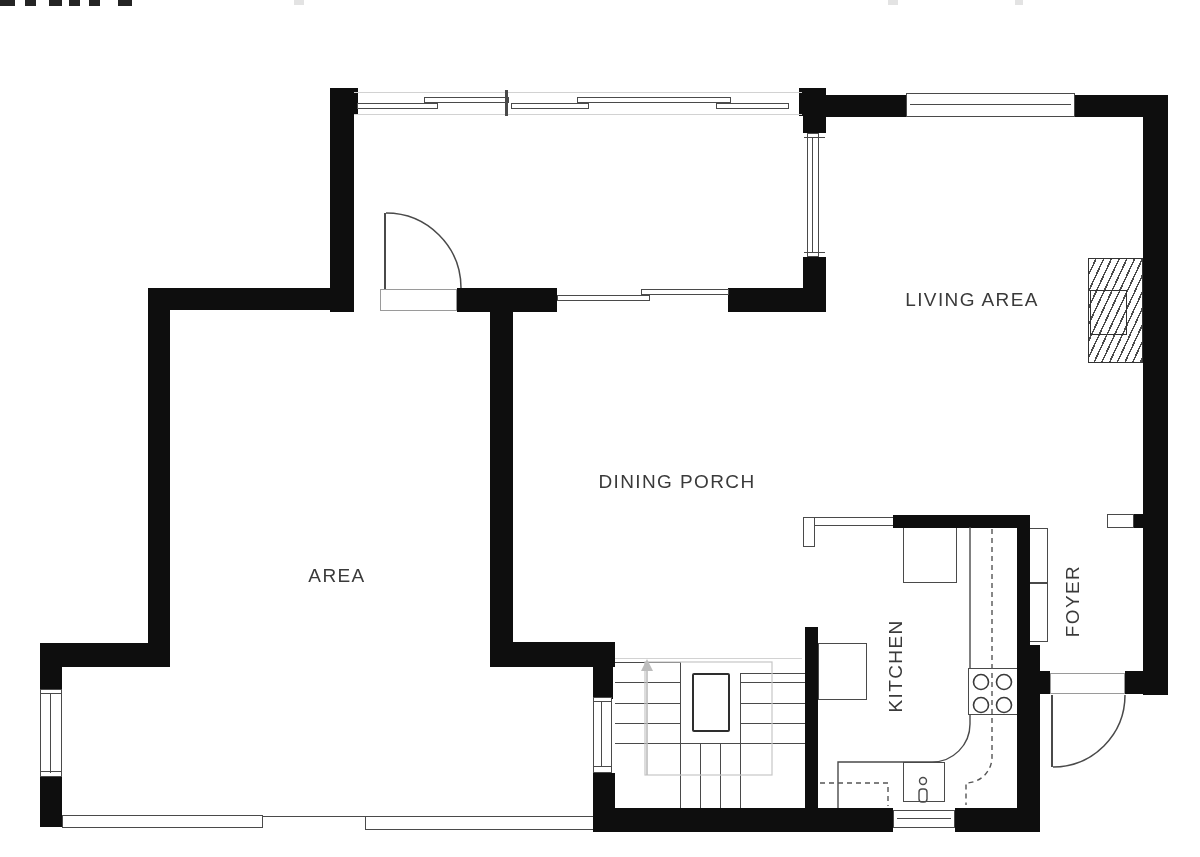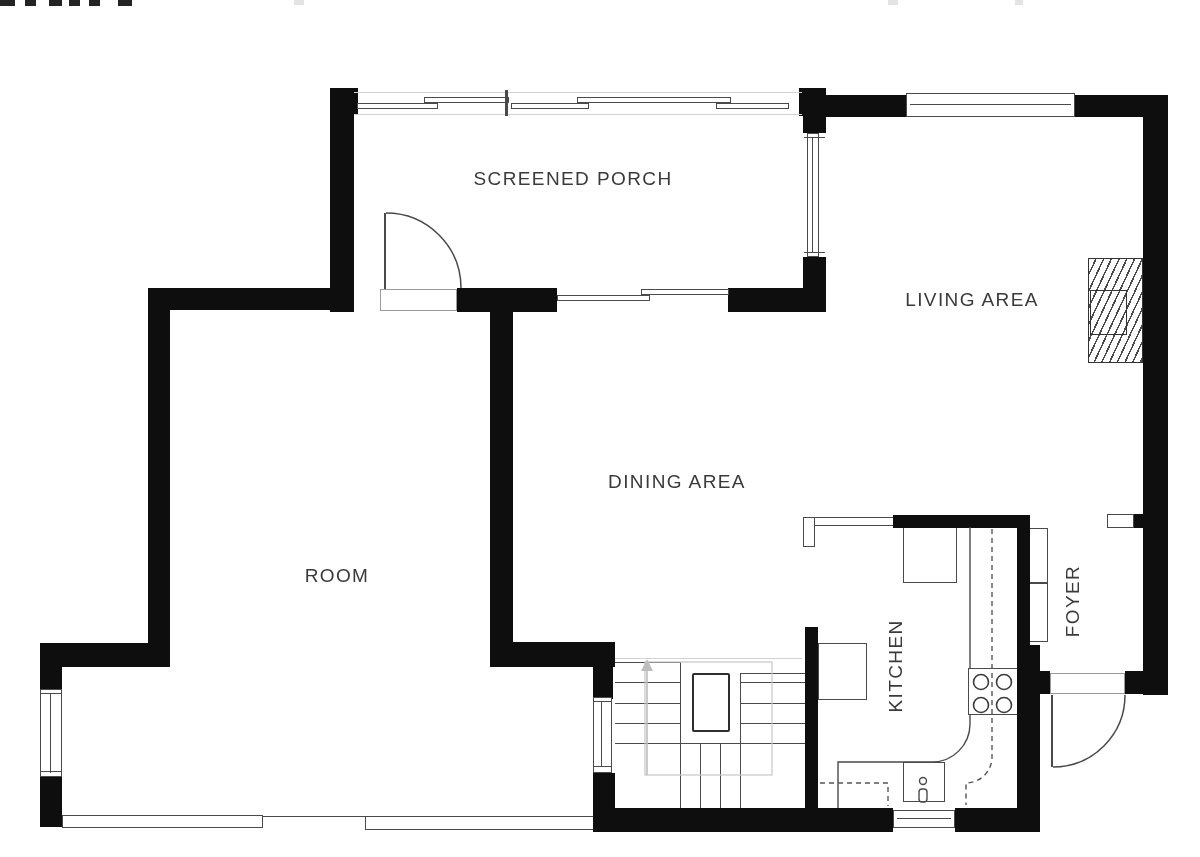--- a/index.html
+++ b/index.html
@@ -145,24 +145,23 @@
 
   <div class="boxl" style="left:380px;top:289px;width:77px;height:22px"></div>
   <div class="boxl" style="left:1050px;top:673px;width:75px;height:21px"></div>
 
   <div class="ln" style="left:384px;top:213px;width:2px;height:76px"></div>
   <div class="ln" style="left:1051px;top:695px;width:2px;height:72px"></div>
 
   <div class="fireplace" style="left:1088px;top:258px;width:55px;height:105px"></div>
   <div class="fp-inner" style="left:1090px;top:290px;width:37px;height:45px"></div>
 
-  <div class="room-label" style="left:573px;top:179px">SCREENED PORCH</div>
   <div class="room-label" style="left:972px;top:300px">LIVING AREA</div>
-  <div class="room-label" style="left:677px;top:482px">DINING AREA</div>
-  <div class="room-label" style="left:337px;top:576px">ROOM</div>
+  <div class="room-label" style="left:677px;top:482px">DINING PORCH</div>
+  <div class="room-label" style="left:337px;top:576px">AREA</div>
   <div class="room-label vert" style="left:896px;top:666px">KITCHEN</div>
   <div class="room-label vert" style="left:1073px;top:601px">FOYER</div>
 
   <svg class="overlay" width="1200" height="857" viewBox="0 0 1200 857">
 
     <path d="M 386 213 A 75 75 0 0 1 461 288" fill="none" stroke="#4a4a4a" stroke-width="1.5"></path>
 
     <path d="M 1053 767 A 72 72 0 0 0 1125 695" fill="none" stroke="#4a4a4a" stroke-width="1.5"></path>
 
     <path d="M 970 527 L 970 668" fill="none" stroke="#4a4a4a" stroke-width="1.4"></path>

